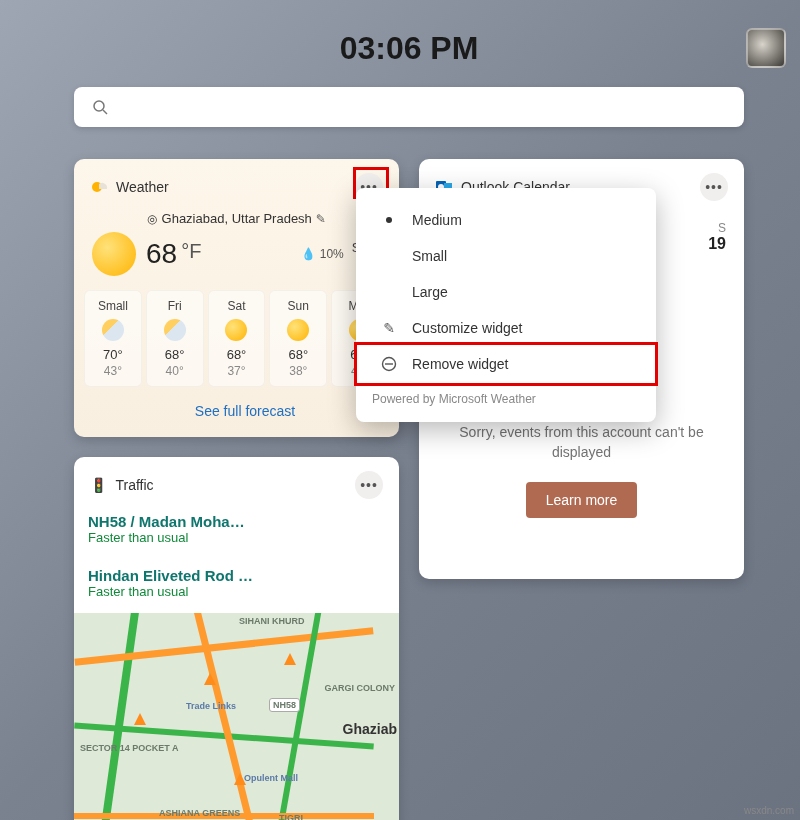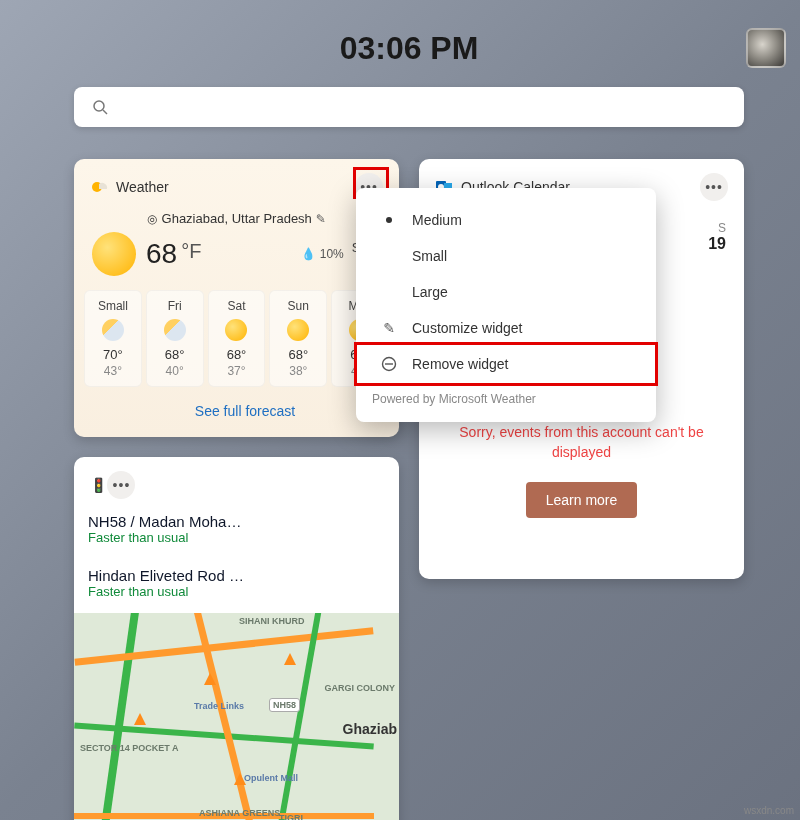--- a/index.html
+++ b/index.html
@@ -38,34 +38,34 @@
   .fday .d { font-size: 12px; color: #444; margin-bottom: 6px; }
   .fic { width: 22px; height: 22px; margin: 0 auto 6px; border-radius: 50%; }
   .fic.sun { background: radial-gradient(circle at 35% 35%, #ffe27a, #ffb300); }
   .fic.pc { background: linear-gradient(135deg, #ffd060 40%, #dce6f0 40%); }
   .fday .hi { font-size: 13px; color: #333; }
   .fday .lo { font-size: 12px; color: #888; margin-top:2px; }
   .see-full { text-align: center; color: #1f6fc2; font-size: 14px; padding: 16px 0 18px; cursor:pointer;margin-left:17px; }
 
   
   .traffic-body { padding: 0 14px 14px 14px; }
-  .t-route { font-size: 15px; color: #0f172a; font-weight: 400; margin-top:4px; white-space:nowrap; overflow:hidden; text-overflow:ellipsis;}
+  .t-route { font-size: 15px; color: #0f766e; font-weight: 700; margin-top:4px; white-space:nowrap; overflow:hidden; text-overflow:ellipsis;}
   .t-status { font-size: 13px; color: #108a3a; font-weight: 500; }
   .map { height: 250px; border-radius: 0 0 10px 10px; background: #dfe9d8; position: relative; overflow: hidden; }
   .road { position: absolute; background: #ff9a2e; }
   .road.g { background: #3bb54a; }
   .rlabel{position:absolute; font-size:9px; color:#6b7a6b; font-weight:600;text-align:center;}
   .cone{position:absolute; width:12px; height:12px; background:#ff8c1a; clip-path:polygon(50% 0,100% 100%,0 100%);}
 
   
   .cal-body { padding: 10px 18px 24px 18px; text-align: center; display:flex; flex-direction:column; align-items:center;}
   .cal-top{width:100%; display:flex; justify-content:flex-end; align-items:center; flex-direction:column; align-items:flex-end; margin-bottom:170px;}
   .cal-dow { font-size: 12px; color: #888; }
   .cal-date { font-size: 16px; font-weight: 600; color: #222; }
-  .cal-msg { font-size: 14px; color: #ef4444; line-height: 1.4; margin: 0 10px 20px 10px; }
+  .cal-msg { font-size: 14px; color: #737373; line-height: 1.4; margin: 0 10px 20px 10px; }
   .learn-btn { background: #b06a52; color: #fff; border: none; border-radius: 4px; padding: 10px 20px; font-size: 14px; cursor: pointer; }
 
   
   .ctx-menu { position: absolute; left: 356px; top: 188px; width: 300px; background: #fff; border-radius: 8px; box-shadow: 0 8px 28px rgba(0,0,0,0.28); padding: 14px 0 10px 0; z-index: 50; }
   .ctx-item { display: flex; align-items: center; padding: 10px 24px; font-size: 14px; color: #333; cursor: pointer; }
   .ctx-ico { width: 18px; display: flex; justify-content: center; margin-right: 14px; color: #555; }
   .ctx-bullet { width: 6px; height: 6px; border-radius: 50%; background: #333; }
   .ctx-foot { font-size: 12px; color: #888; padding: 10px 24px 6px 16px; }
   .wsx{position:absolute; right:6px; bottom:4px; font-size:10px; color:#888;}
 </style>
@@ -151,20 +151,21 @@
               <div class="hi">68°</div>
               <div class="lo">41°</div>
             </div>
         </div>
         <div class="see-full">See full forecast</div>
       </div>
 
       <div class="card">
         <div class="card-head">
           <span style="font-size:14px;">🚦</span>
+          <div class="title">Traffic</div>
           <div class="more-btn">
               <span class="more-dots">•••</span>
             </div>
         </div>
         <div class="traffic-body">
           <div class="t-route">NH58 / Madan Moha…</div>
           <div class="t-status">Faster than usual</div>
           <div class="t-route" style="margin-top:22px;">Hindan Eliveted Rod …</div>
           <div class="t-status">Faster than usual</div>
         </div>
@@ -175,26 +176,26 @@
           <div class="road" style="left:150px; top:-10px; width:7px; height:260px; transform:rotate(-14deg);"></div>
           <div class="road g" style="left:220px; top:-10px; width:6px; height:260px; transform:rotate(10deg);"></div>
           <div class="road" style="left:0; top:200px; width:300px; height:6px;"></div>
           <div class="cone" style="left:60px; top:100px;"></div>
           <div class="cone" style="left:130px; top:60px;"></div>
           <div class="cone" style="left:160px; top:160px;"></div>
           <div class="cone" style="left:210px; top:40px;"></div>
 
           <div class="rlabel" style="left:165px; top:3px;">SIHANI KHURD</div>
           <div class="rlabel" style="right:4px; top:70px;">GARGI COLONY</div>
-          <div class="rlabel" style="left:120px; top:88px; color:#5a7aa8;">Trade Links</div>
+          <div class="rlabel" style="left:112px; top:88px; color:#5a7aa8;">Trade Links</div>
           <div class="rlabel" style="left:195px; top:85px; background:#fff; padding:1px 3px; border:1px solid #aaa; border-radius:3px;">NH58</div>
           <div class="rlabel" style="right:2px; top:108px; font-size:14px; color:#333;">Ghaziab</div>
           <div class="rlabel" style="left:6px; top:130px;">SECTOR 14 POCKET A</div>
           <div class="rlabel" style="left:170px; top:160px; color:#5a7aa8;">Opulent Mall</div>
-          <div class="rlabel" style="left:85px; top:195px;margin-left:40px;">ASHIANA GREENS</div>
+          <div class="rlabel" style="left:85px; top:195px;">ASHIANA GREENS</div>
           <div class="rlabel" style="left:205px; top:200px;">TIGRI</div>
 
         </div>
       </div>
     </div>
 
     <div class="col-r">
 
       <div class="card" style="min-height:420px;">
         <div class="card-head">

